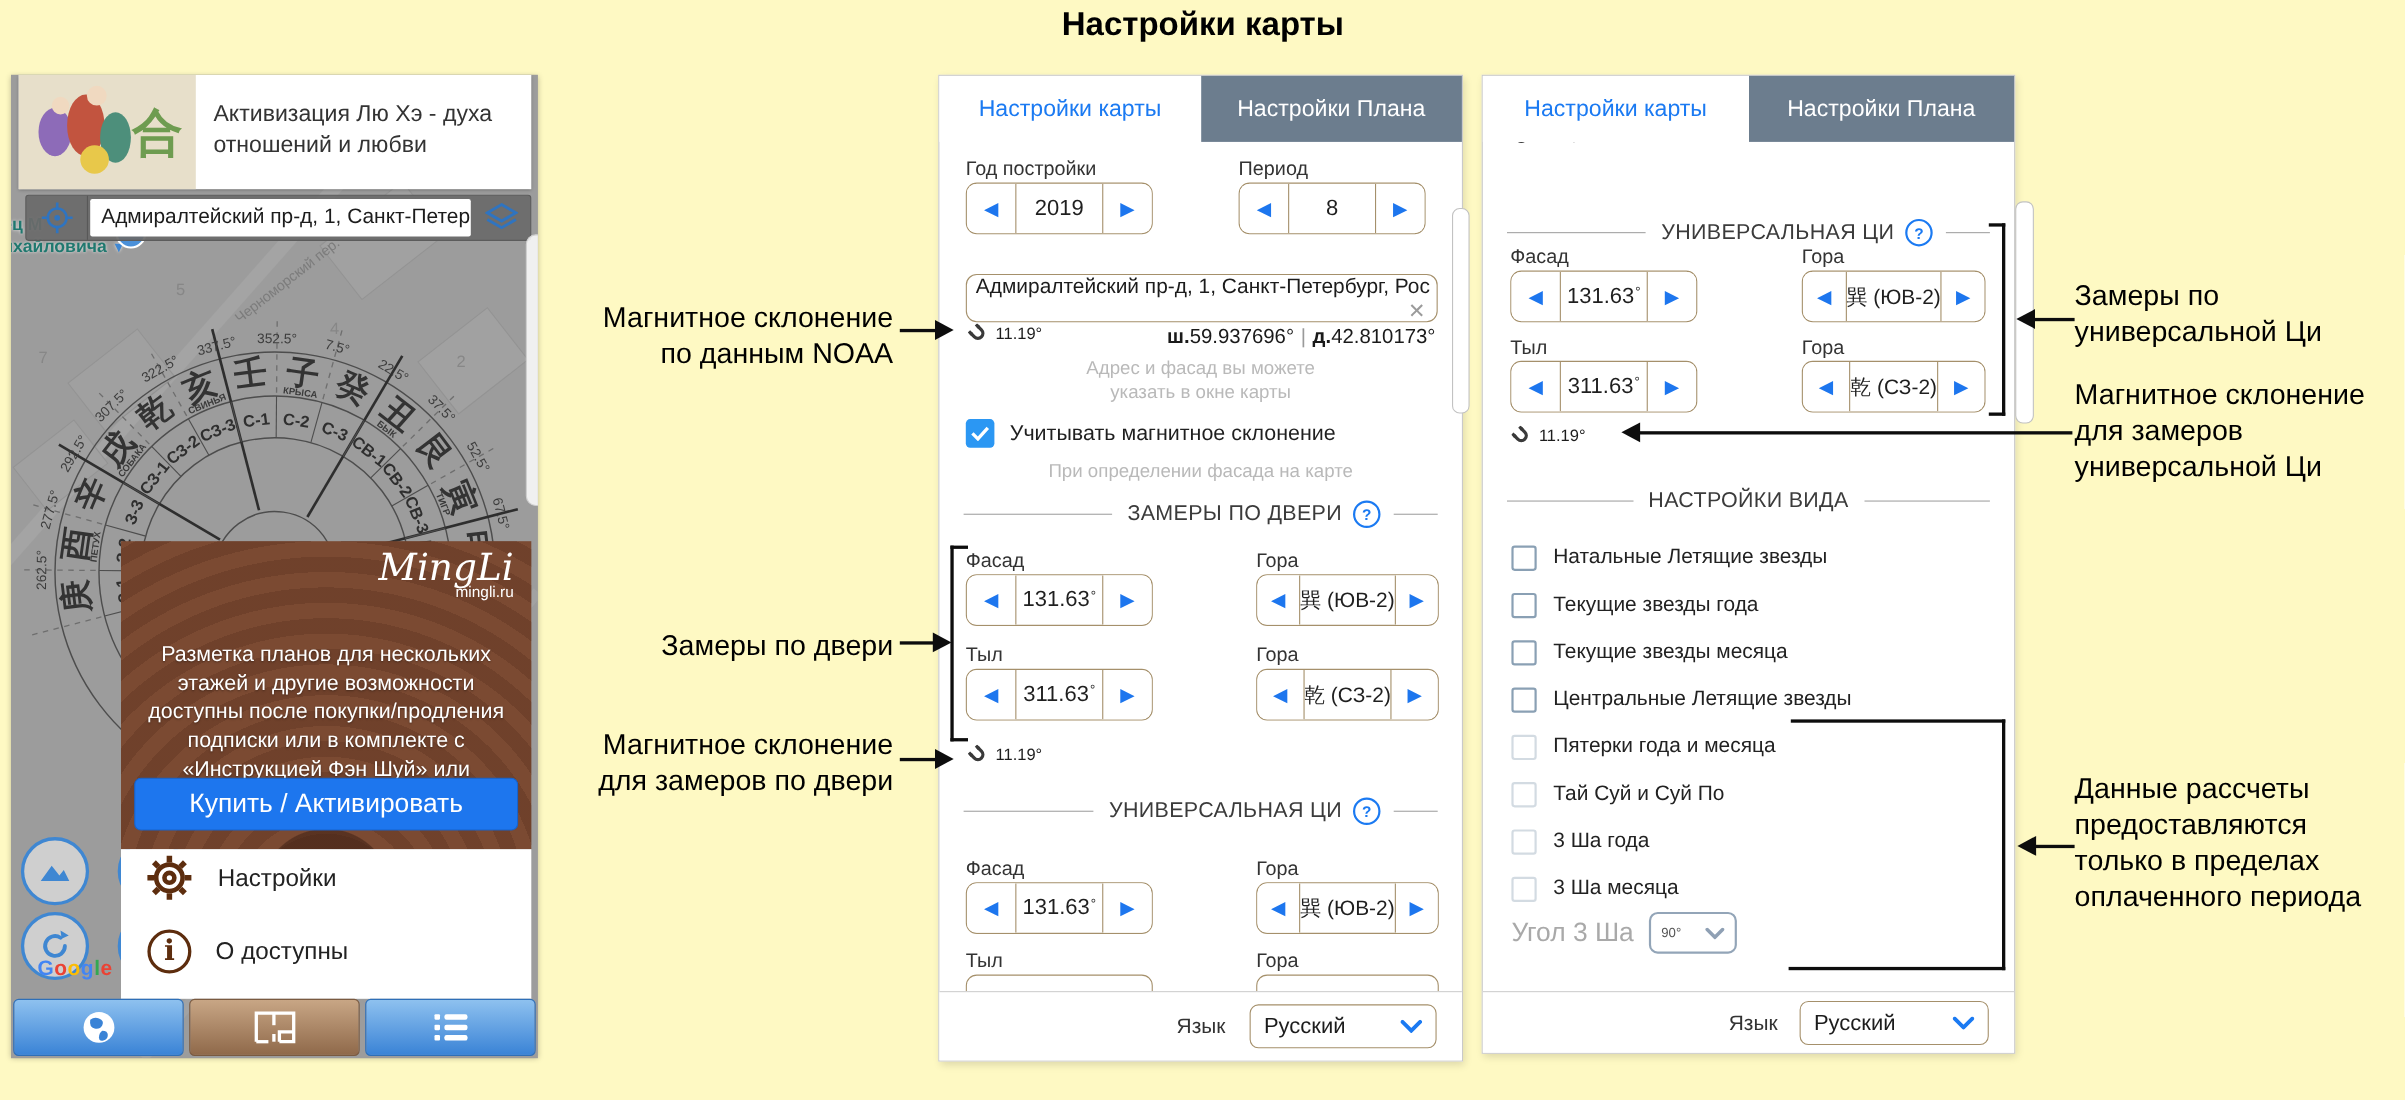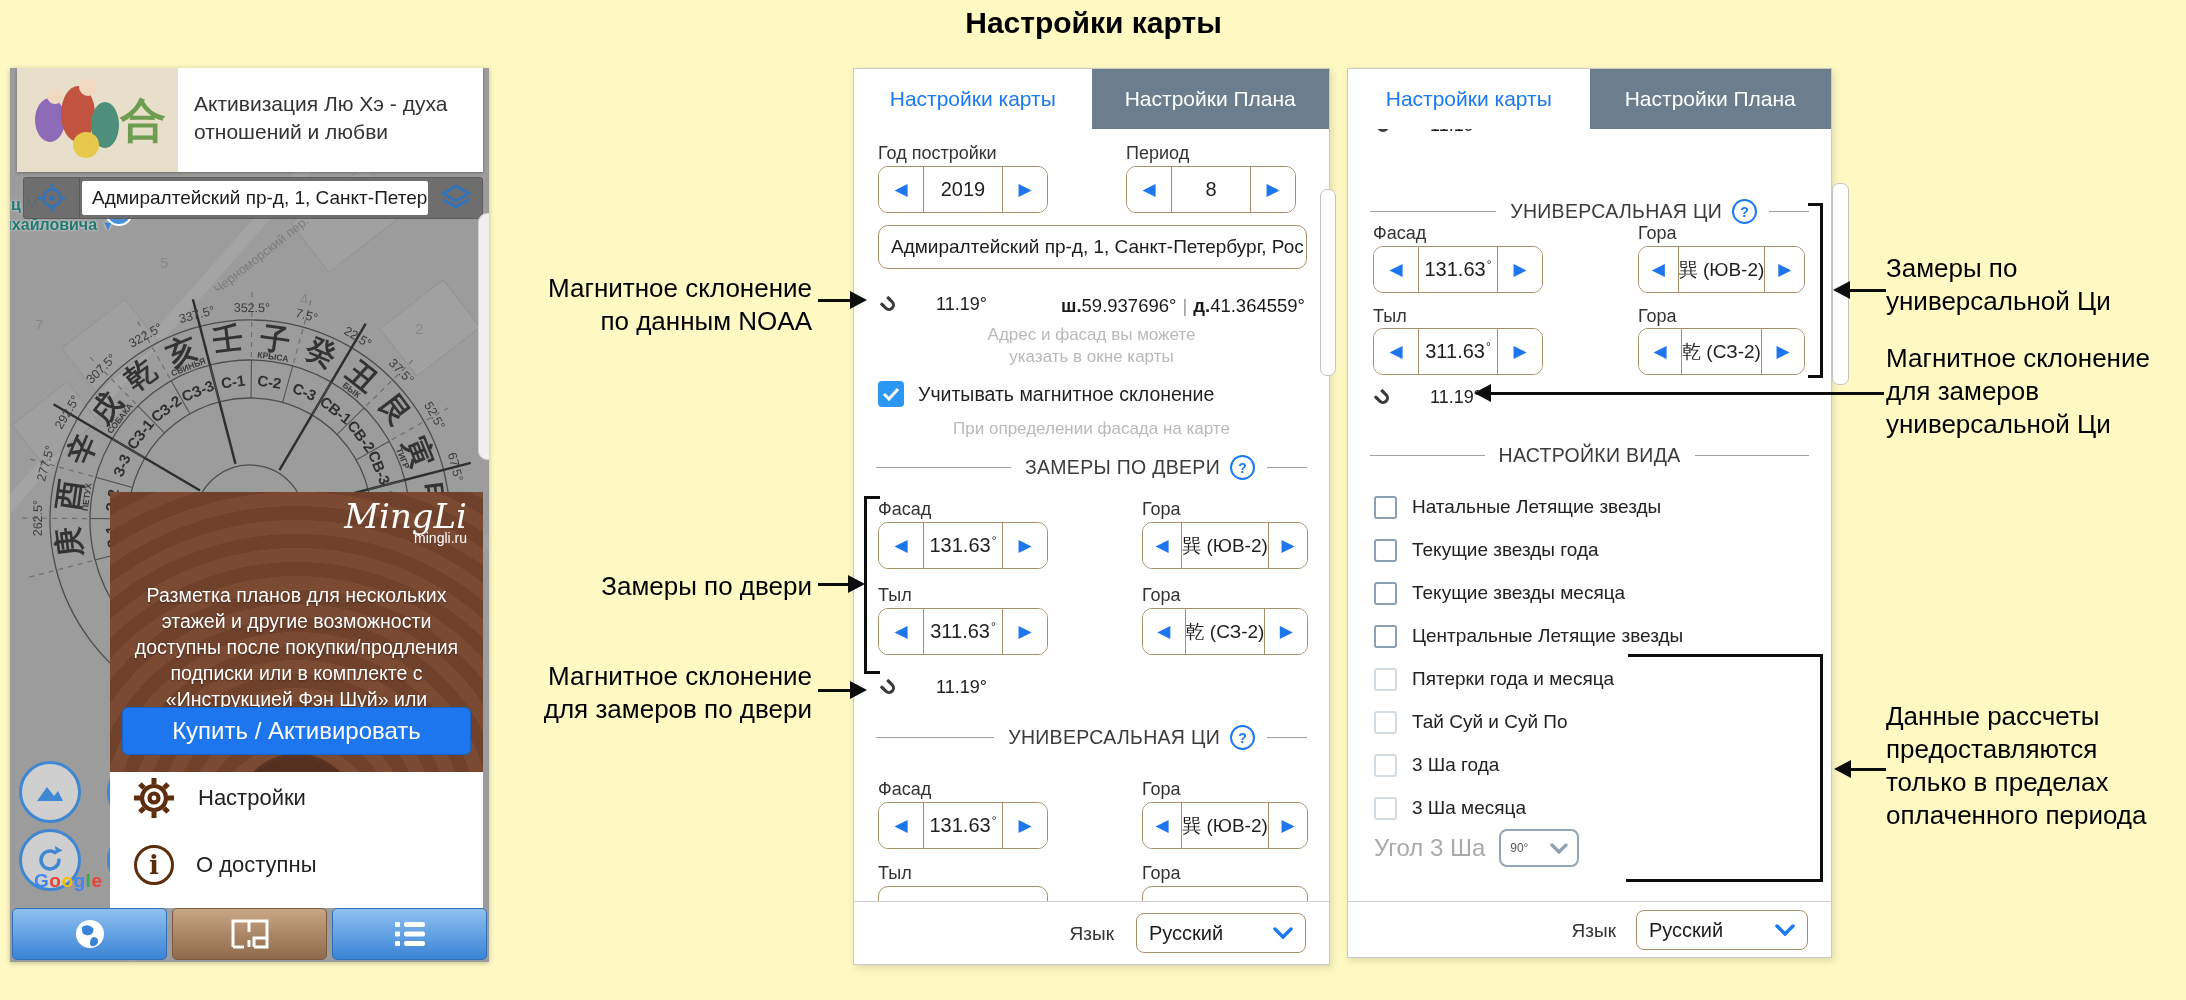--- a/index.html
+++ b/index.html
@@ -57,21 +57,21 @@
   .fld{position:absolute;font-size:18px;color:#333;}
   .stepper{position:absolute;height:47px;border:1.5px solid #a5906b;border-radius:10px;background:#fff;display:flex;overflow:hidden;box-sizing:border-box;}
   .st-btn{width:45px;display:flex;align-items:center;justify-content:center;background:#fff;border:none;color:#1d76ee;font-size:17px;padding:0;}
   .st-btn.l{border-right:1.5px solid #a5906b;}
   .st-btn.r{border-left:1.5px solid #a5906b;}
   .st-val{flex:1;display:flex;align-items:center;justify-content:center;font-size:20px;color:#1f1f1f;white-space:nowrap;}
   .st-val .deg{font-size:12px;margin:-9px 0 0 1px;}
   .st-val.cjk{font-size:19px;}
   .txt-field{position:absolute;height:44px;border:1.5px solid #a5906b;border-radius:10px;background:#fff;display:flex;align-items:center;padding:0 10px 0 12px;font-size:19px;color:#1c1c1c;box-sizing:border-box;white-space:nowrap;overflow:hidden;}
   .txt-field .clear{margin-left:auto;color:#9b9b9b;font-size:19px;padding-left:6px;}
-  .decl-row{position:absolute;display:flex;align-items:center;font-size:18px;color:#1d1d1d;gap:31px;}
+  .decl-row{position:absolute;display:flex;align-items:center;font-size:15px;color:#1d1d1d;}
   .decl-row svg{margin-right:7px;}
   .coords{position:absolute;font-size:18.5px;color:#1a1a1a;}
   .coords b{font-weight:700;}
   .coords .sep{color:#9a9a9a;padding:0 6px;}
   .hint{position:absolute;left:0;right:0;text-align:center;color:#b9b9b9;font-size:17px;}
   .chk-row{position:absolute;display:flex;align-items:center;}
   .chk-on{width:26px;height:26px;background:#2b97f3;border-radius:4px;display:flex;align-items:center;justify-content:center;flex:none;}
   .chk-row .lbl{font-size:19.5px;color:#1f1f1f;margin-left:14px;}
   .section{position:absolute;left:22px;right:22px;display:flex;align-items:center;}
   .section .ln{flex:1;height:1px;background:#a3a3a3;}
@@ -335,37 +335,37 @@
         <button class="st-btn l">◀</button>
         <div class="st-val">2019</div>
         <button class="st-btn r">▶</button>
       </div>
       <div class="stepper" style="left:272px;top:37px;width:170px;">
         <button class="st-btn l">◀</button>
         <div class="st-val">8</div>
         <button class="st-btn r">▶</button>
       </div>
 
-      <div class="txt-field" style="left:24px;top:96px;width:429px;">
+      <div class="txt-field" style="left:24px;top:120px;width:429px;flex-direction:column;">
         <span>Адмиралтейский пр-д, 1, Санкт-Петербург, Рос</span>
         <span class="clear">✕</span>
       </div>
 
       <div class="decl-row" style="left:26px;top:165px;">
         <svg width="18" height="18" viewBox="0 0 18 18">
             <g transform="rotate(-45 9 9)">
               <path d="M4.5 2 v7 a4.5 4.5 0 0 0 9 0 v-7" fill="none" stroke="#3a3a3a" stroke-width="3"></path>
               <line x1="3" y1="5" x2="6" y2="5" stroke="#3a3a3a" stroke-width="2"></line>
               <line x1="12" y1="5" x2="15" y2="5" stroke="#3a3a3a" stroke-width="2"></line>
             </g>
           </svg>
         <span>11.19°</span>
       </div>
       <div class="coords" style="right:24px;top:166px;">
-        <b>ш.</b><span>59.937696°</span><span class="sep">|</span><b>д.</b><span>41.364559°</span>
+        <b>ш.</b><span>59.937696°</span><span class="sep">|</span><b>д.</b><span>42.810173°</span>
       </div>
 
       <div class="hint" style="top:196px;">Адрес и фасад вы можете</div>
       <div class="hint" style="top:218px;">указать в окне карты</div>
 
       <div class="chk-row" style="left:24px;top:252px;">
         <span class="chk-on">
           <svg width="18" height="14" viewBox="0 0 18 14">
               <polyline points="2,7 7,12 16,2" fill="none" stroke="#fff" stroke-width="3"></polyline>
             </svg>

